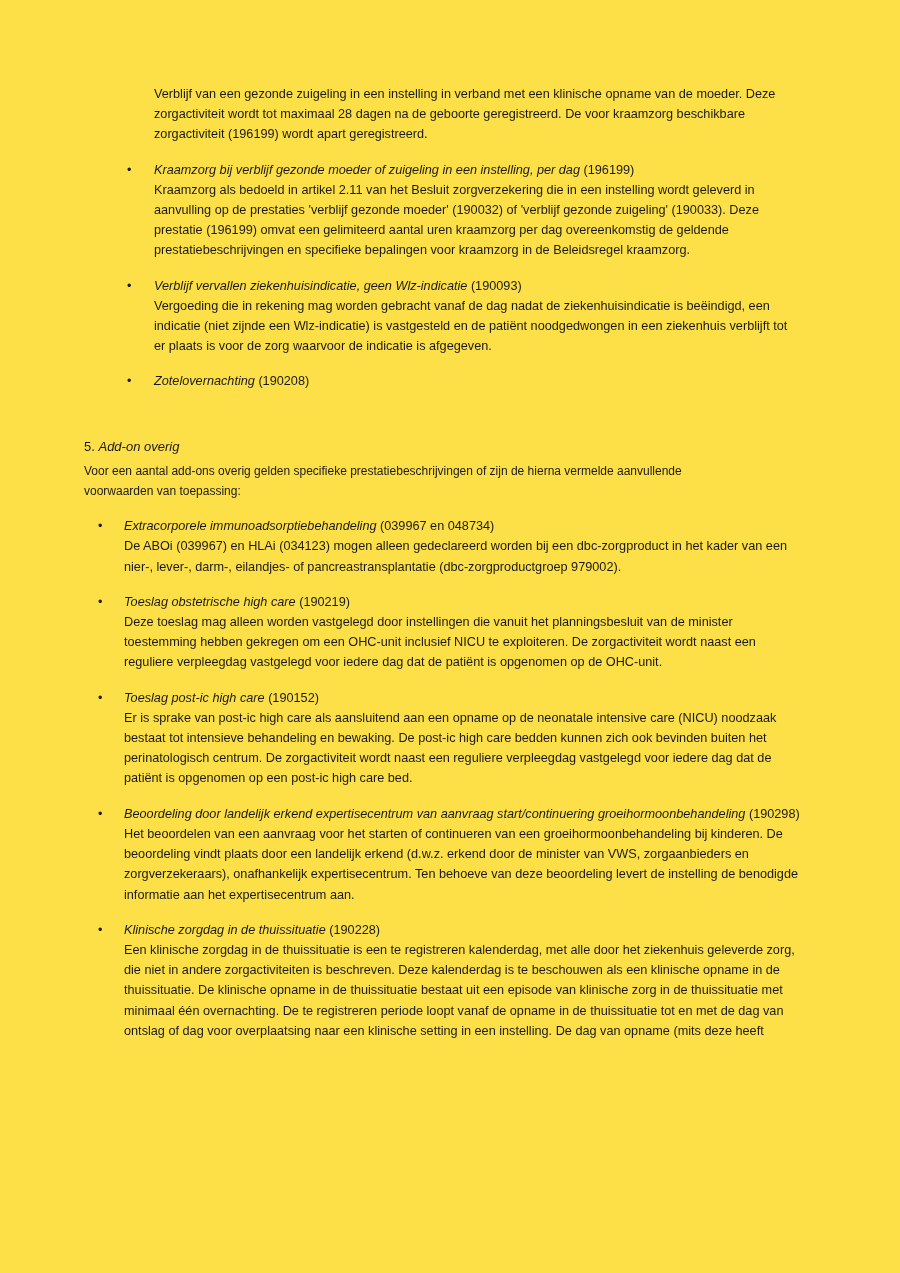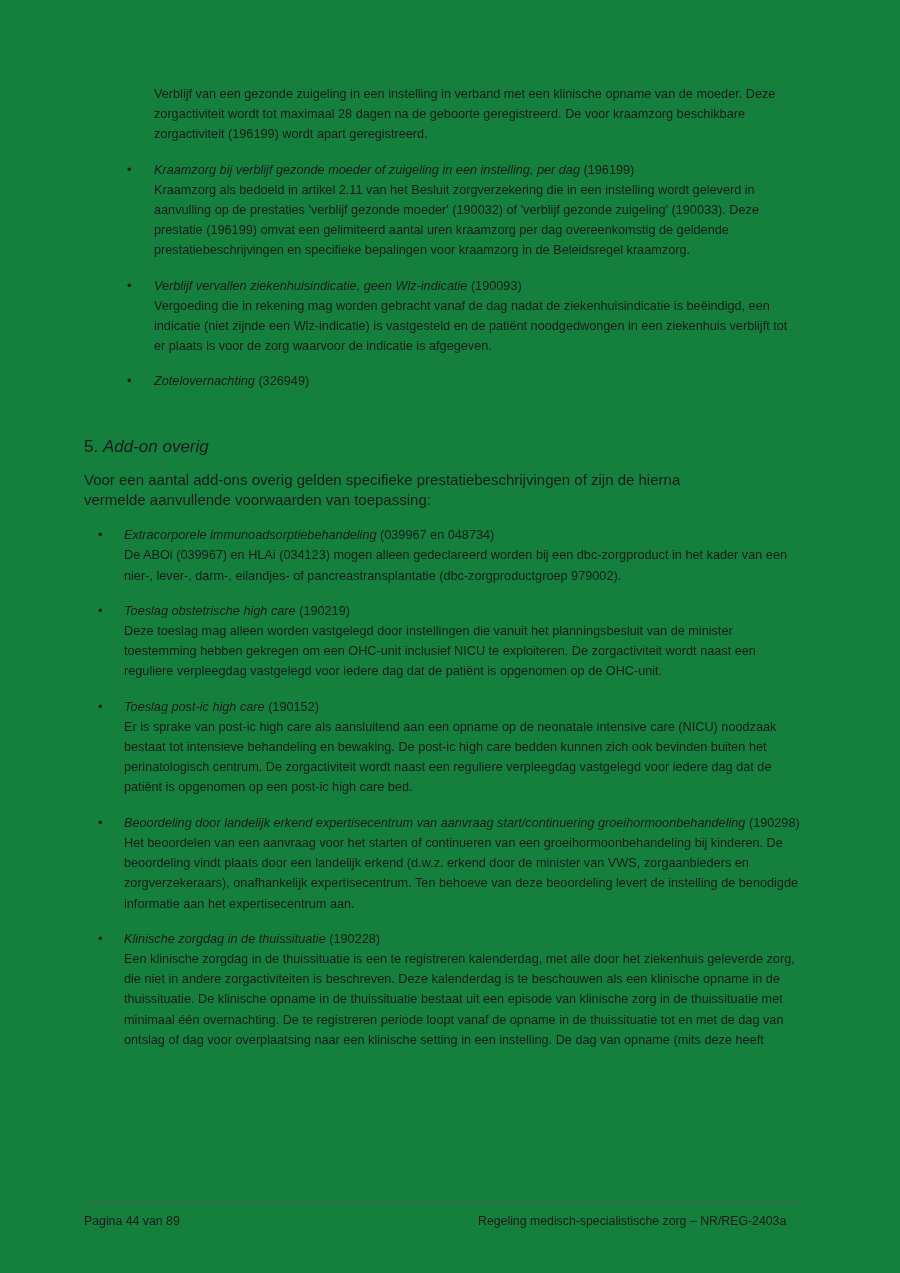--- a/index.html
+++ b/index.html
@@ -4,21 +4,21 @@
 <style>
   html, body {
     margin: 0;
     padding: 0;
     background: #ffffff;
   }
   .page {
     position: relative;
     width: 900px;
     height: 1273px;
-    background: #15803d;
+    background: #fde047;
     font-family: "Liberation Sans", sans-serif;
     color: #1a1a1a;
     box-sizing: border-box;
     overflow: hidden;
   }
   .content {
     position: absolute;
     left: 84px;
     top: 84px;
     width: 716px;
@@ -50,29 +50,29 @@
     top: 0px;
     font-size: 12.7px;
     line-height: 20.2px;
     color: #1a1a1a;
   }
   .it {
     font-style: italic;
   }
   .section-head {
     margin-top: 45px;
-    font-size: 17px;
+    font-size: 13px;
     line-height: 20.2px;
   }
   .section-head .it {
     font-style: italic;
   }
   .section-intro {
-    margin-top: 13px;
-    font-size: 15px;
+    margin-top: 4px;
+    font-size: 12px;
     line-height: 20.2px;
     width: 660px;
   }
   .list-2 {
     margin-top: 14px;
   }
   .list-2 .bullet-item {
     margin-left: 40px;
     width: 676px;
   }
@@ -111,21 +111,21 @@
       <li class="bullet-item">
         <span class="dot">•</span>
         <span class="para"><span class="it">Kraamzorg bij verblijf gezonde moeder of zuigeling in een instelling, per dag</span> <span>(196199)</span><br><span>Kraamzorg als bedoeld in artikel 2.11 van het Besluit zorgverzekering die in een instelling wordt geleverd in aanvulling op de prestaties 'verblijf gezonde moeder' (190032) of 'verblijf gezonde zuigeling' (190033). Deze prestatie (196199) omvat een gelimiteerd aantal uren kraamzorg per dag overeenkomstig de geldende prestatiebeschrijvingen en specifieke bepalingen voor kraamzorg in de Beleidsregel kraamzorg.</span></span>
       </li>
       <li class="bullet-item">
         <span class="dot">•</span>
         <span class="para"><span class="it">Verblijf vervallen ziekenhuisindicatie, geen Wlz-indicatie</span> <span>(190093)</span><br><span>Vergoeding die in rekening mag worden gebracht vanaf de dag nadat de ziekenhuisindicatie is beëindigd, een indicatie (niet zijnde een Wlz-indicatie) is vastgesteld en de patiënt noodgedwongen in een ziekenhuis verblijft tot er plaats is voor de zorg waarvoor de indicatie is afgegeven.</span></span>
       </li>
       <li class="bullet-item">
         <span class="dot">•</span>
-        <span class="para"><span class="it">Zotelovernachting</span> <span>(326949)</span><br></span>
+        <span class="para"><span class="it">Zotelovernachting</span> <span>(190208)</span><br></span>
       </li>
     </ul>
 
     <div class="section-head">
       <span>5. </span><span class="it">Add-on overig</span>
     </div>
     <p class="para section-intro">Voor een aantal add-ons overig gelden specifieke prestatiebeschrijvingen of zijn de hierna vermelde aanvullende voorwaarden van toepassing:</p>
 
     <ul class="bullet-list list-2">
       <li class="bullet-item">
@@ -145,17 +145,13 @@
         <span class="para"><span class="it">Beoordeling door landelijk erkend expertisecentrum van aanvraag start/continuering groeihormoonbehandeling</span> <span>(190298)</span><br><span>Het beoordelen van een aanvraag voor het starten of continueren van een groeihormoonbehandeling bij kinderen. De beoordeling vindt plaats door een landelijk erkend (d.w.z. erkend door de minister van VWS, zorgaanbieders en zorgverzekeraars), onafhankelijk expertisecentrum. Ten behoeve van deze beoordeling levert de instelling de benodigde informatie aan het expertisecentrum aan.</span></span>
       </li>
       <li class="bullet-item">
         <span class="dot">•</span>
         <span class="para"><span class="it">Klinische zorgdag in de thuissituatie</span> <span>(190228)</span><br><span>Een klinische zorgdag in de thuissituatie is een te registreren kalenderdag, met alle door het ziekenhuis geleverde zorg, die niet in andere zorgactiviteiten is beschreven. Deze kalenderdag is te beschouwen als een klinische opname in de thuissituatie. De klinische opname in de thuissituatie bestaat uit een episode van klinische zorg in de thuissituatie met minimaal één overnachting. De te registreren periode loopt vanaf de opname in de thuissituatie tot en met de dag van ontslag of dag voor overplaatsing naar een klinische setting in een instelling. De dag van opname (mits deze heeft</span></span>
       </li>
     </ul>
 
   </div>
 
-  <div class="footer">
-    <div class="footer-left">Pagina 44 van 89</div>
-    <div class="footer-right">Regeling medisch-specialistische zorg – NR/REG-2403a</div>
-  </div>
 </div>
 
 </body></html>

